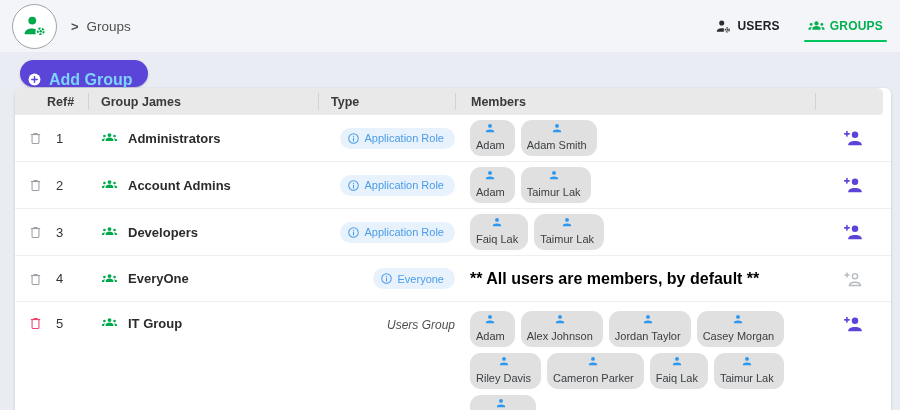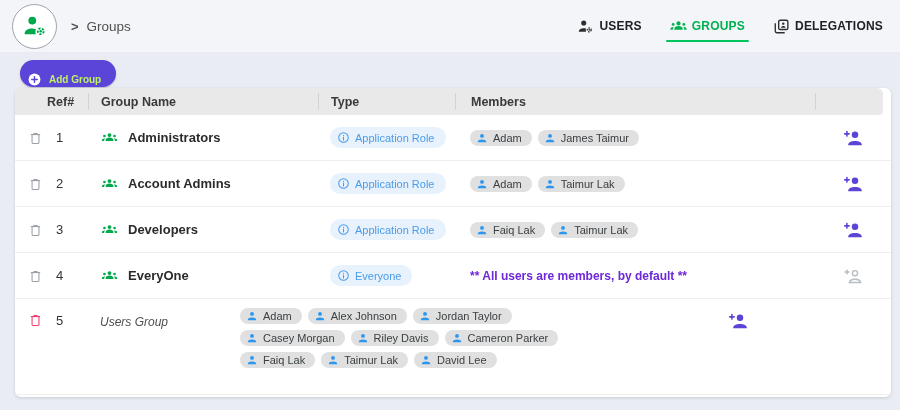--- a/index.html
+++ b/index.html
@@ -25,35 +25,35 @@
   .tab { display:flex; align-items:center; gap:5px; font-size:12px; font-weight:700;
          color:#202124; letter-spacing:.2px; cursor:pointer; position:relative;
          padding:9px 1px; }
   .tab svg { width:17px; height:17px; color:#2d2d2d; }
   .tab.active { color:#00b150; }
   .tab.active svg { color:#00b150; }
   .tab.active::after { content:""; position:absolute; left:-3px; right:-3px; bottom:2px;
                        height:2px; background:#00c55e; border-radius:1px; }
   
   .add-btn { position:absolute; left:20px; top:60px; height:27px; display:inline-flex;
-             align-items:center; gap:7px; background:#5b44d8; color:#bef264; border:none;
-             border-radius:15px; padding:12px 15px 0 7px; font-size:10px; font-weight:700;
+             align-items:center; gap:7px; background:#5b44d8; color:#7dd3fc; border:none;
+             border-radius:15px; padding:12px 15px 0 7px; font-size:16px; font-weight:700;
              font-family:inherit; cursor:pointer; box-shadow:0 1px 2px rgba(30,20,90,.25); }
   .add-btn svg { width:15px; height:15px; display:block; }
   
   .card { position:absolute; left:15px; top:88px; width:876px; background:#fff;
           border-radius:6px; box-shadow:0 1px 3px rgba(40,50,70,.18); padding-bottom:2px; }
   .thead { display:flex; background:#e9e9e9; height:27px; align-items:center;
            border-radius:6px 6px 4px 0; margin-right:8px; color:#3a3a3a;
            font-size:12.5px; font-weight:700; }
   .th { display:flex; align-items:center; height:17px; border-left:1px solid #d3d3d3; }
   .th:first-child { border-left:none; }
   .c-ref    { width:73px;  padding-left:32px; }
   .c-name   { width:230px; padding-left:12px; }
-  .c-type   { width:137px; padding-left:12px; }
+  .c-type   { width:137px; padding-left:12px;text-align:right; }
   .c-members{ width:360px; padding-left:15px; }
   .c-action { flex:1; }
   .trow { display:flex; align-items:center; min-height:46px; border-bottom:1px solid #efefef; }
   .trow .c-ref { display:flex; align-items:center; padding-left:13px; }
   .refnum { margin-left:13px; font-size:13px; color:#333; }
   .trash { background:none; border:none; padding:0; color:#9aa0a6; cursor:pointer; display:flex; }
   .trash svg { width:15px; height:16px; }
   .trash.danger { color:#f43f6e; }
   .trow .c-name { display:flex; align-items:center; gap:9px; }
   .gicon { display:flex; color:#00a84d; }
@@ -63,24 +63,24 @@
            color:#4a9ce8; border-radius:13px; padding:4px 11px 4px 7px;
            font-size:11px; font-weight:500; cursor:default; }
   .iicon { display:flex; }
   .iicon svg { width:13px; height:13px; }
   .type-text { font-size:12px; color:#4f4f4f;font-style:italic; }
   .trow .c-members { display:flex; flex-wrap:wrap; gap:6px; align-items:center;
                      align-content:center; padding-top:5px; padding-bottom:5px;
                      padding-right:10px; }
   .chip { display:inline-flex; align-items:center; gap:5px; background:#e0e0e0;
           border-radius:11px; padding:2px 10px 2px 6px; font-size:11px;
-          color:#3c4043; font-weight:500; height:16px; }
+          color:#3c4043; font-weight:500; height:36px;flex-direction:column; }
   .picon { display:flex; color:#2b97f1; }
   .picon svg { width:12px; height:12px; }
-  .members-note { font-size:12px; font-weight:600; color:#6d28d9; }
+  .members-note { font-size:16px; font-weight:600; color:#000000; }
   .trow .c-action { display:flex; justify-content:center; align-items:center; }
   .addp { background:none; border:none; padding:0; cursor:pointer; color:#5b44d8; display:flex; }
   .addp svg { width:22px; height:20px; }
   .addp.disabled { color:#b7bbc2; cursor:default; }
   .trow.tall { min-height:96px; align-items:flex-start; }
   .trow.tall .c-ref, .trow.tall .c-name, .trow.tall .c-type { padding-top:13px; }
   .trow.tall .c-action { padding-top:12px; align-items:flex-start; }
   .trow.tall .c-members { align-content:flex-start; padding-top:9px; }
 </style>
 </head>
@@ -119,48 +119,37 @@
           <circle cx="12" cy="7.6" r="2.9"></circle>
           <path d="M12 11.4c-3.2 0-5.8 1.5-5.8 3.4v1.7h11.6v-1.7c0-1.9-2.6-3.4-5.8-3.4z"></path>
           <circle cx="4.4" cy="9" r="2"></circle>
           <path d="M.6 16.5v-1.2c0-1.5 1.6-2.7 3.8-2.7l1 .07c-.9.9-1.4 2-1.4 3.1v.7z"></path>
           <circle cx="19.6" cy="9" r="2"></circle>
           <path d="M23.4 16.5v-1.2c0-1.5-1.6-2.7-3.8-2.7l-1 .07c.9.9 1.4 2 1.4 3.1v.7z"></path>
         </svg>
       </span>
       <span>GROUPS</span>
     </div>
-    <div class="tab">
-      <span style="display:flex">
-        <svg viewBox="0 0 24 24" fill="none" stroke="currentColor" stroke-width="1.9">
-          <rect x="8" y="3.2" width="13" height="13" rx="2.2"></rect>
-          <path d="M3.2 7.5v11a2.3 2.3 0 0 0 2.3 2.3h11"></path>
-          <circle cx="14.5" cy="8" r="1.7" fill="currentColor" stroke="none"></circle>
-          <path d="M11.2 13.6c.4-1.5 1.7-2.3 3.3-2.3s2.9.8 3.3 2.3z" fill="currentColor" stroke="none"></path>
-        </svg>
-      </span>
-      <span>DELEGATIONS</span>
-    </div>
   </div>
 </div>
 
 <button class="add-btn">
   <span style="display:flex">
     <svg viewBox="0 0 24 24">
       <circle cx="12" cy="12" r="9.5" fill="#fff"></circle>
       <path d="M12 7.6v8.8M7.6 12h8.8" stroke="#5b44d8" stroke-width="2.3" stroke-linecap="round"></path>
     </svg>
   </span>
   <span>Add Group</span>
 </button>
 
 <div class="card">
   <div class="thead">
     <div class="th c-ref">Ref#</div>
-    <div class="th c-name">Group Name</div>
+    <div class="th c-name">Group James</div>
     <div class="th c-type">Type</div>
     <div class="th c-members">Members</div>
     <div class="th c-action"></div>
   </div>
   <div id="tbody">
   <div class="trow">
     <div class="cell c-ref">
       <button class="trash">
         <svg viewBox="0 0 24 24" fill="none" stroke="currentColor" stroke-width="1.7">
           <path d="M4.5 6.5h15"></path>
@@ -208,21 +197,21 @@
     <span class="chip-label">Adam</span>
   </span>
 
   <span class="chip">
     <span class="picon">
       <svg viewBox="0 0 24 24" fill="currentColor">
         <circle cx="12" cy="7.8" r="3.9"></circle>
         <path d="M3.6 20.3v-.5c0-3 3.8-4.7 8.4-4.7s8.4 1.7 8.4 4.7v.5z"></path>
       </svg>
     </span>
-    <span class="chip-label">James Taimur</span>
+    <span class="chip-label">Adam Smith</span>
   </span>
 </div>
     <div class="cell c-action">
       <button class="addp enabled">
         <svg viewBox="0 0 24 24" fill="currentColor">
           <circle cx="14.4" cy="8.2" r="3.9"></circle>
           <path d="M6.2 20.6v-.4c0-3 3.7-4.7 8.2-4.7s8.2 1.7 8.2 4.7v.4z"></path>
           <path d="M2 7h5.4M4.7 4.3v5.4" fill="none" stroke="currentColor" stroke-width="1.9" stroke-linecap="round"></path>
         </svg>
       </button>
@@ -428,20 +417,33 @@
     <div class="cell c-ref">
       <button class="trash danger">
         <svg viewBox="0 0 24 24" fill="none" stroke="currentColor" stroke-width="1.7">
           <path d="M4.5 6.5h15"></path>
           <path d="M9.5 6.5V4.7h5v1.8"></path>
           <path d="M6.5 6.5h11V19a1.9 1.9 0 0 1-1.9 1.9H8.4A1.9 1.9 0 0 1 6.5 19z"></path>
         </svg>
       </button>
       <span class="refnum">5</span>
     </div>
+    <div class="cell c-name">
+      <span class="gicon">
+        <svg viewBox="0 0 24 24" fill="currentColor">
+          <circle cx="12" cy="7.6" r="2.9"></circle>
+          <path d="M12 11.4c-3.2 0-5.8 1.5-5.8 3.4v1.7h11.6v-1.7c0-1.9-2.6-3.4-5.8-3.4z"></path>
+          <circle cx="4.4" cy="9" r="2"></circle>
+          <path d="M.6 16.5v-1.2c0-1.5 1.6-2.7 3.8-2.7l1 .07c-.9.9-1.4 2-1.4 3.1v.7z"></path>
+          <circle cx="19.6" cy="9" r="2"></circle>
+          <path d="M23.4 16.5v-1.2c0-1.5-1.6-2.7-3.8-2.7l-1 .07c.9.9 1.4 2 1.4 3.1v.7z"></path>
+        </svg>
+      </span>
+      <span class="gname">IT Group</span>
+    </div>
     <div class="cell c-type">
       
       <span class="type-text">Users Group</span>
     </div>
     <div class="cell c-members">
 
   <span class="chip">
     <span class="picon">
       <svg viewBox="0 0 24 24" fill="currentColor">
         <circle cx="12" cy="7.8" r="3.9"></circle>

